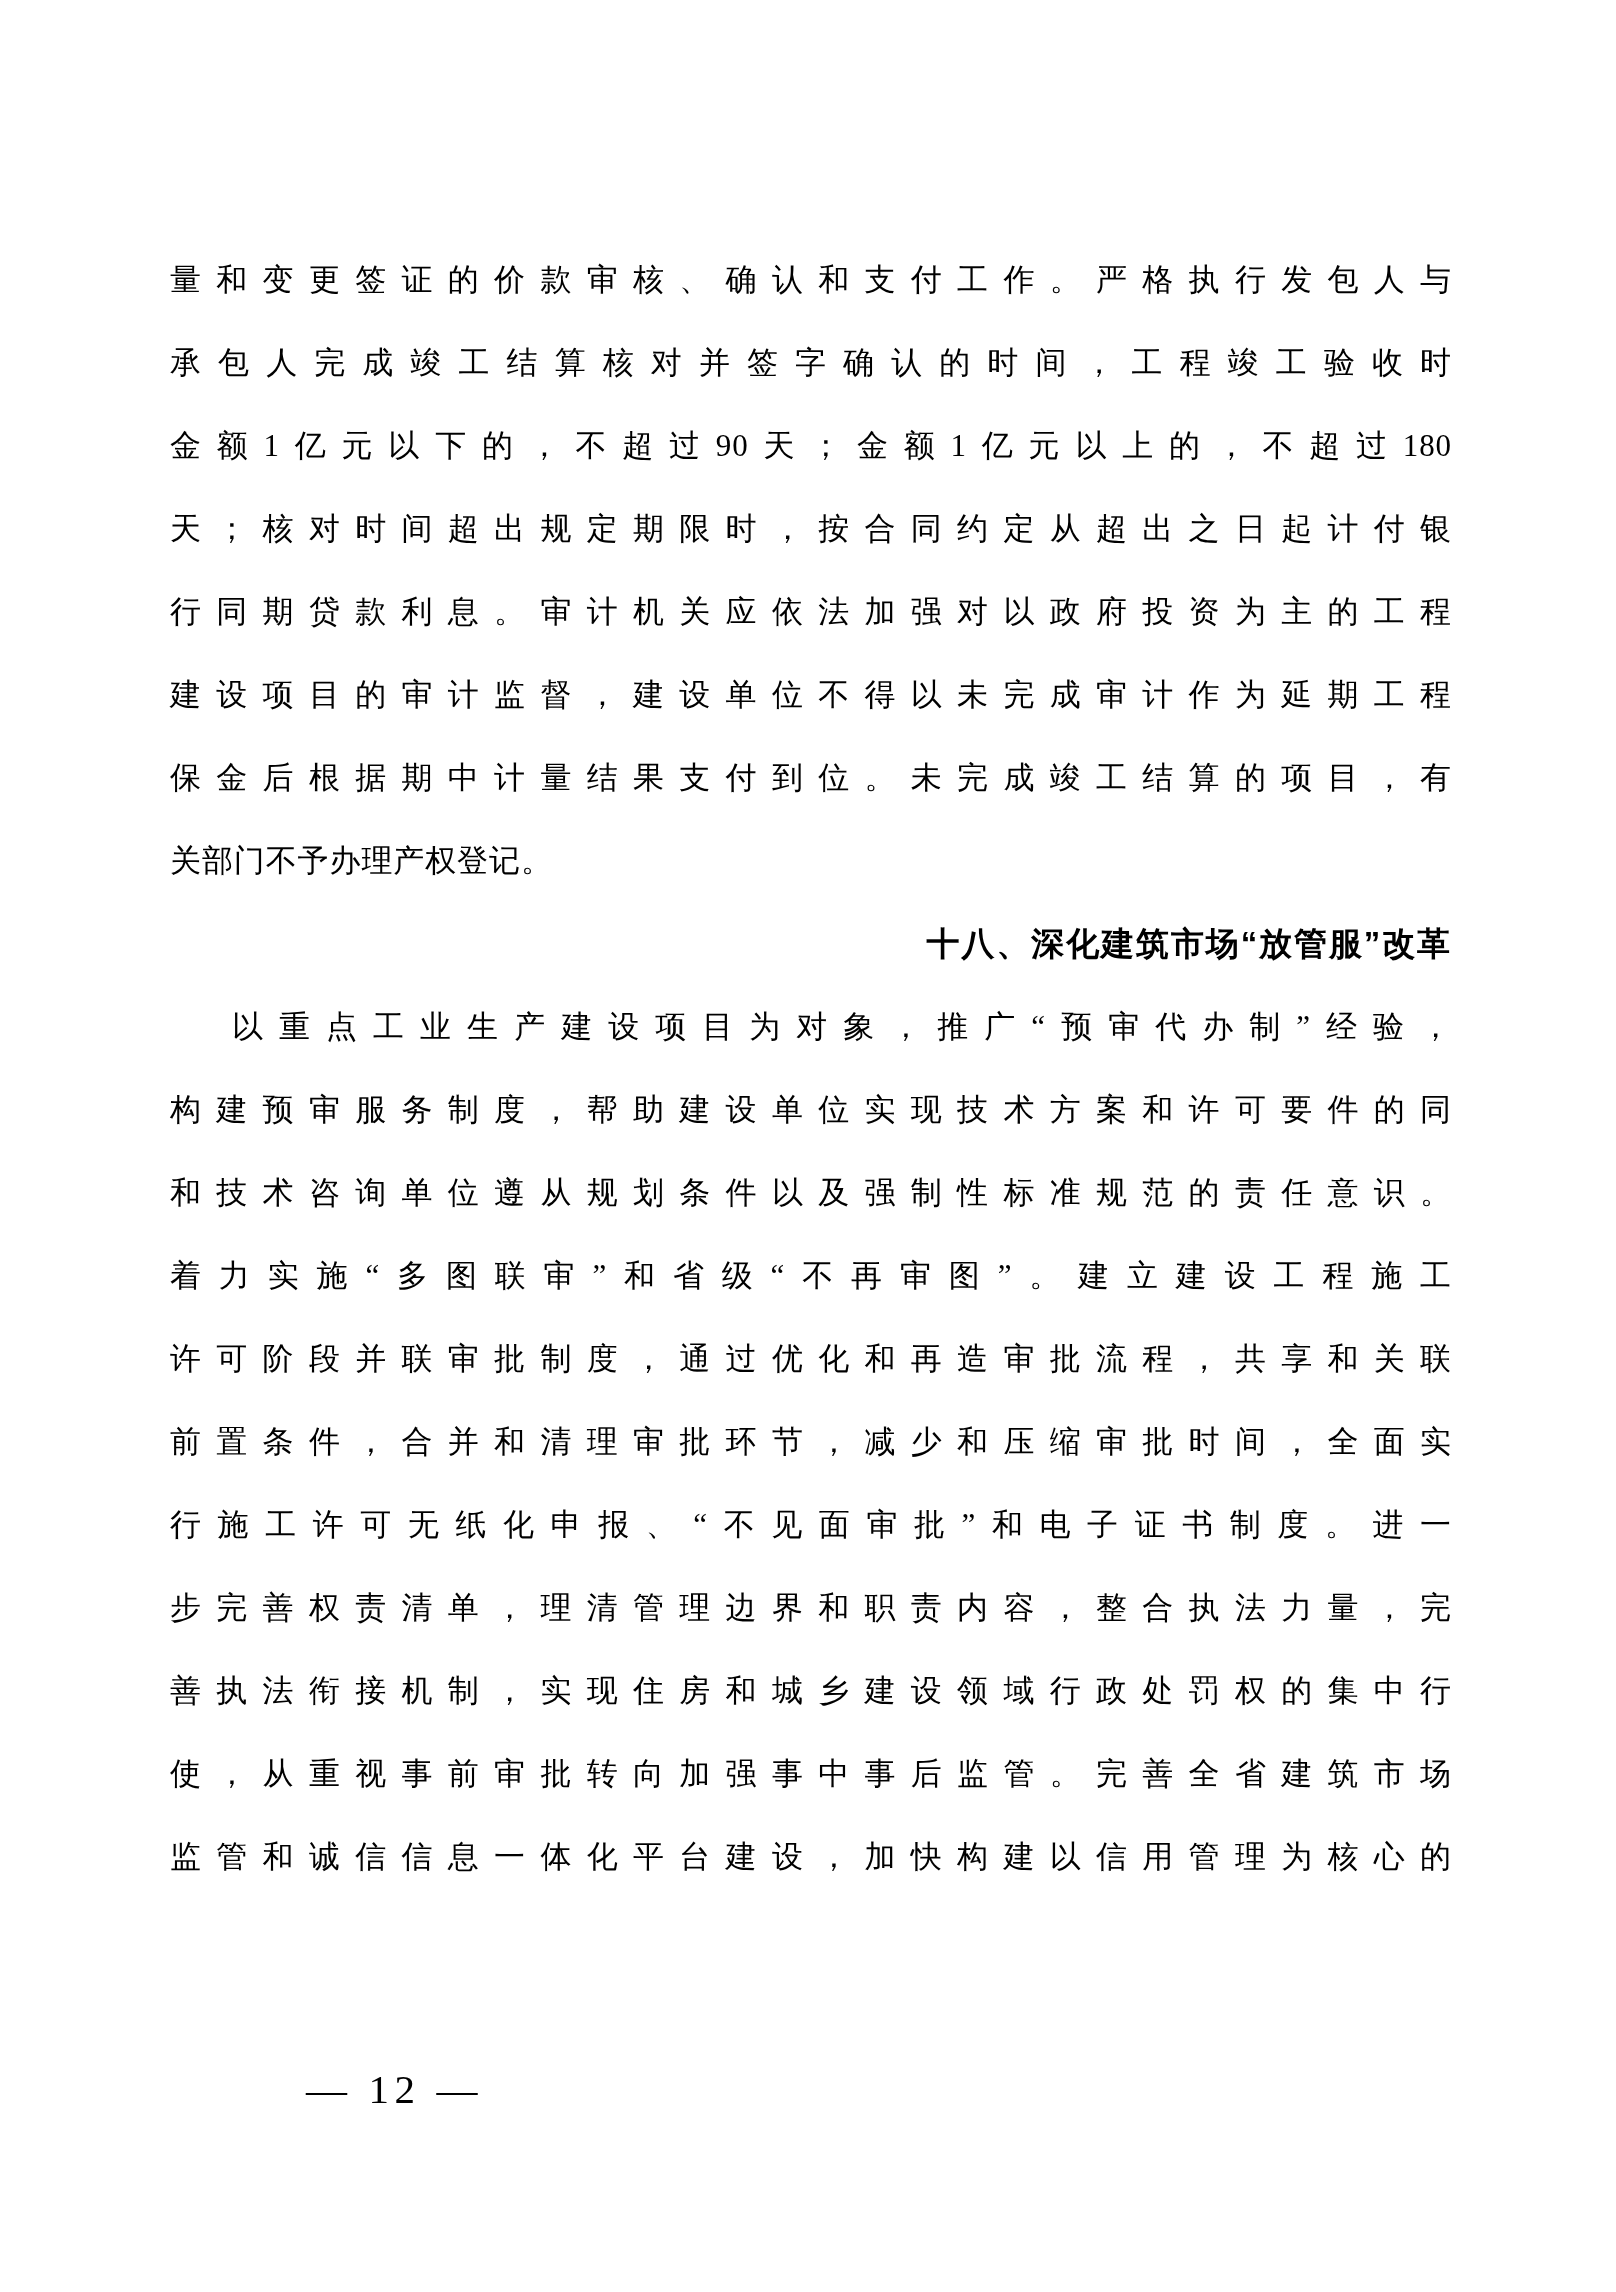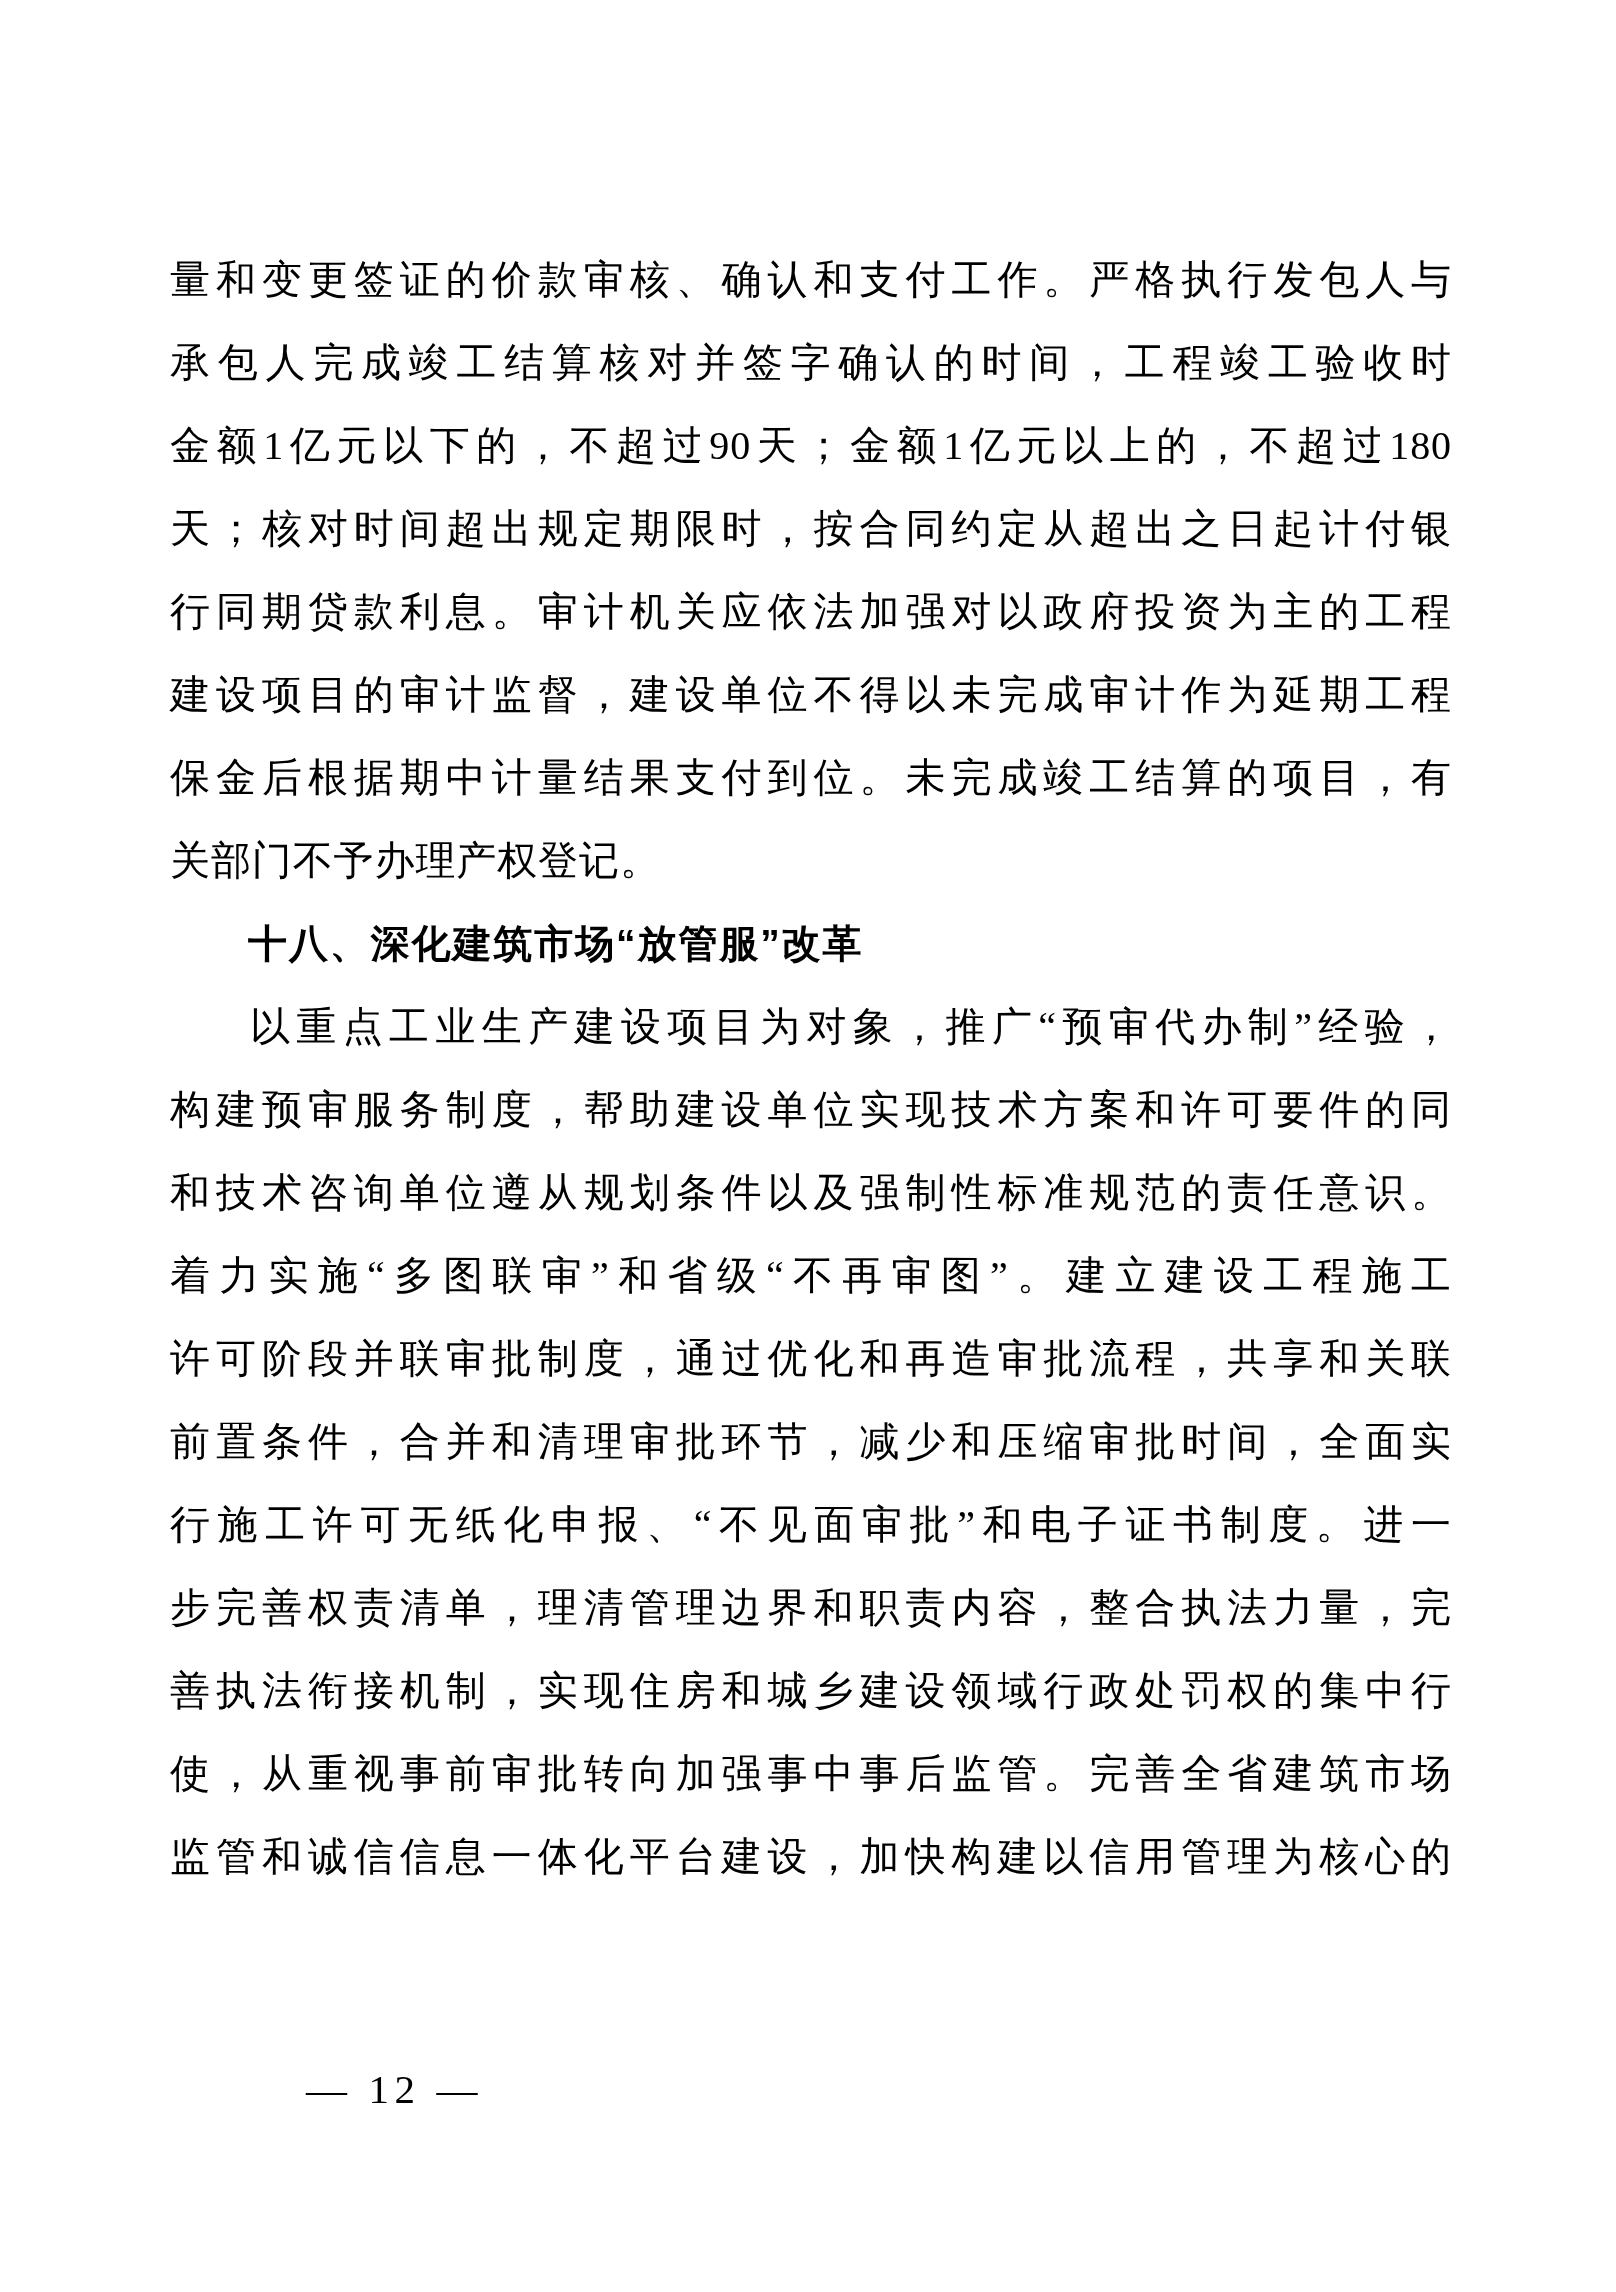--- a/index.html
+++ b/index.html
@@ -16,43 +16,43 @@
     font-family: "Liberation Serif", serif;
     overflow: hidden;
   }
   .content {
     position: absolute;
     left: 170px;
     top: 238px;
     width: 1282px;
   }
   .line {
-    font-size: 40px;
+    font-size: 31px;
     line-height: 83px;
     height: 83px;
     text-align: justify;
     text-align-last: justify;
     letter-spacing: 0.9px;
   }
   .line.short {
     text-align: left;
     text-align-last: left;
   }
   .line.indent {
     text-indent: 2em;
   }
   .heading {
-    font-size: 39px;
+    font-size: 33px;
     line-height: 83px;
     height: 83px;
     font-weight: bold;
     font-family: "Liberation Sans", sans-serif;
     text-indent: 2em;
     letter-spacing: 1.9px;
-    text-align: left;
+    text-align: right;
   }
   .footer {
     position: absolute;
     left: 258px;
     top: 2061px;
     font-size: 41px;
     line-height: 56px;
     letter-spacing: 5.6px;
     margin-left: 48px;
   }

